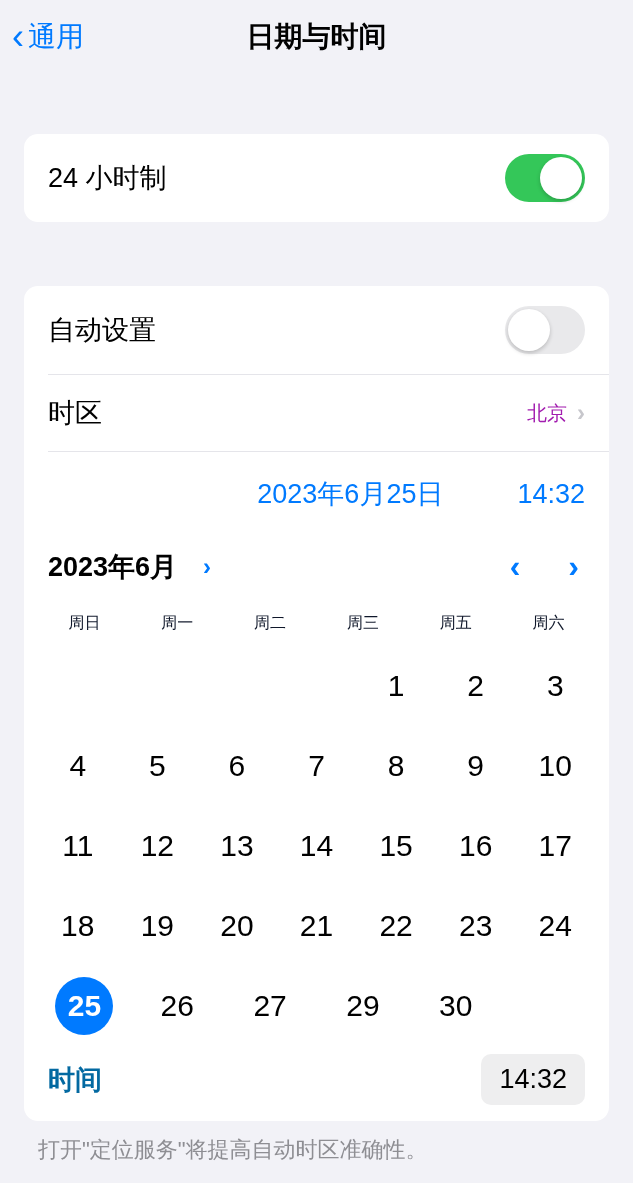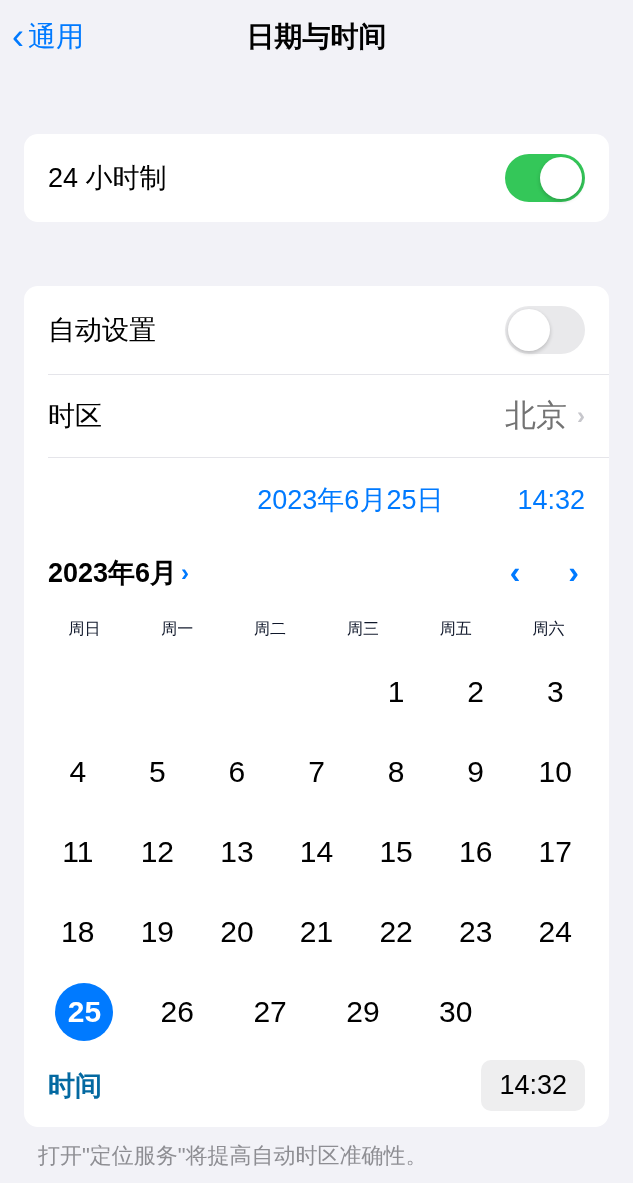--- a/index.html
+++ b/index.html
@@ -58,22 +58,22 @@
     }
     .row-divider {
       border-bottom: 1px solid #e5e5ea;
       margin-left: 24px;
     }
     .row-label {
       font-size: 27px;
       color: #000;
     }
     .row-value {
-      font-size: 31px;
-      color: #737373;
+      font-size: 20px;
+      color: #a21caf;
     }
     .row-right {
       display: flex;
       align-items: center;
       gap: 10px;
     }
     .chevron-right-icon {
       color: #c7c7cc;
       font-size: 24px;
       font-weight: 600;
@@ -118,21 +118,21 @@
     }
     .calendar-header {
       display: flex;
       align-items: center;
       justify-content: space-between;
       padding: 18px 10px 28px;
     }
     .month-selector {
       display: flex;
       align-items: center;
-      gap: 4px;
+      gap: 26px;
       cursor: pointer;
     }
     .month-label {
       font-size: 27px;
       font-weight: 600;
       color: #000;
     }
     .month-chevron {
       color: #007aff;
       font-size: 24px;

